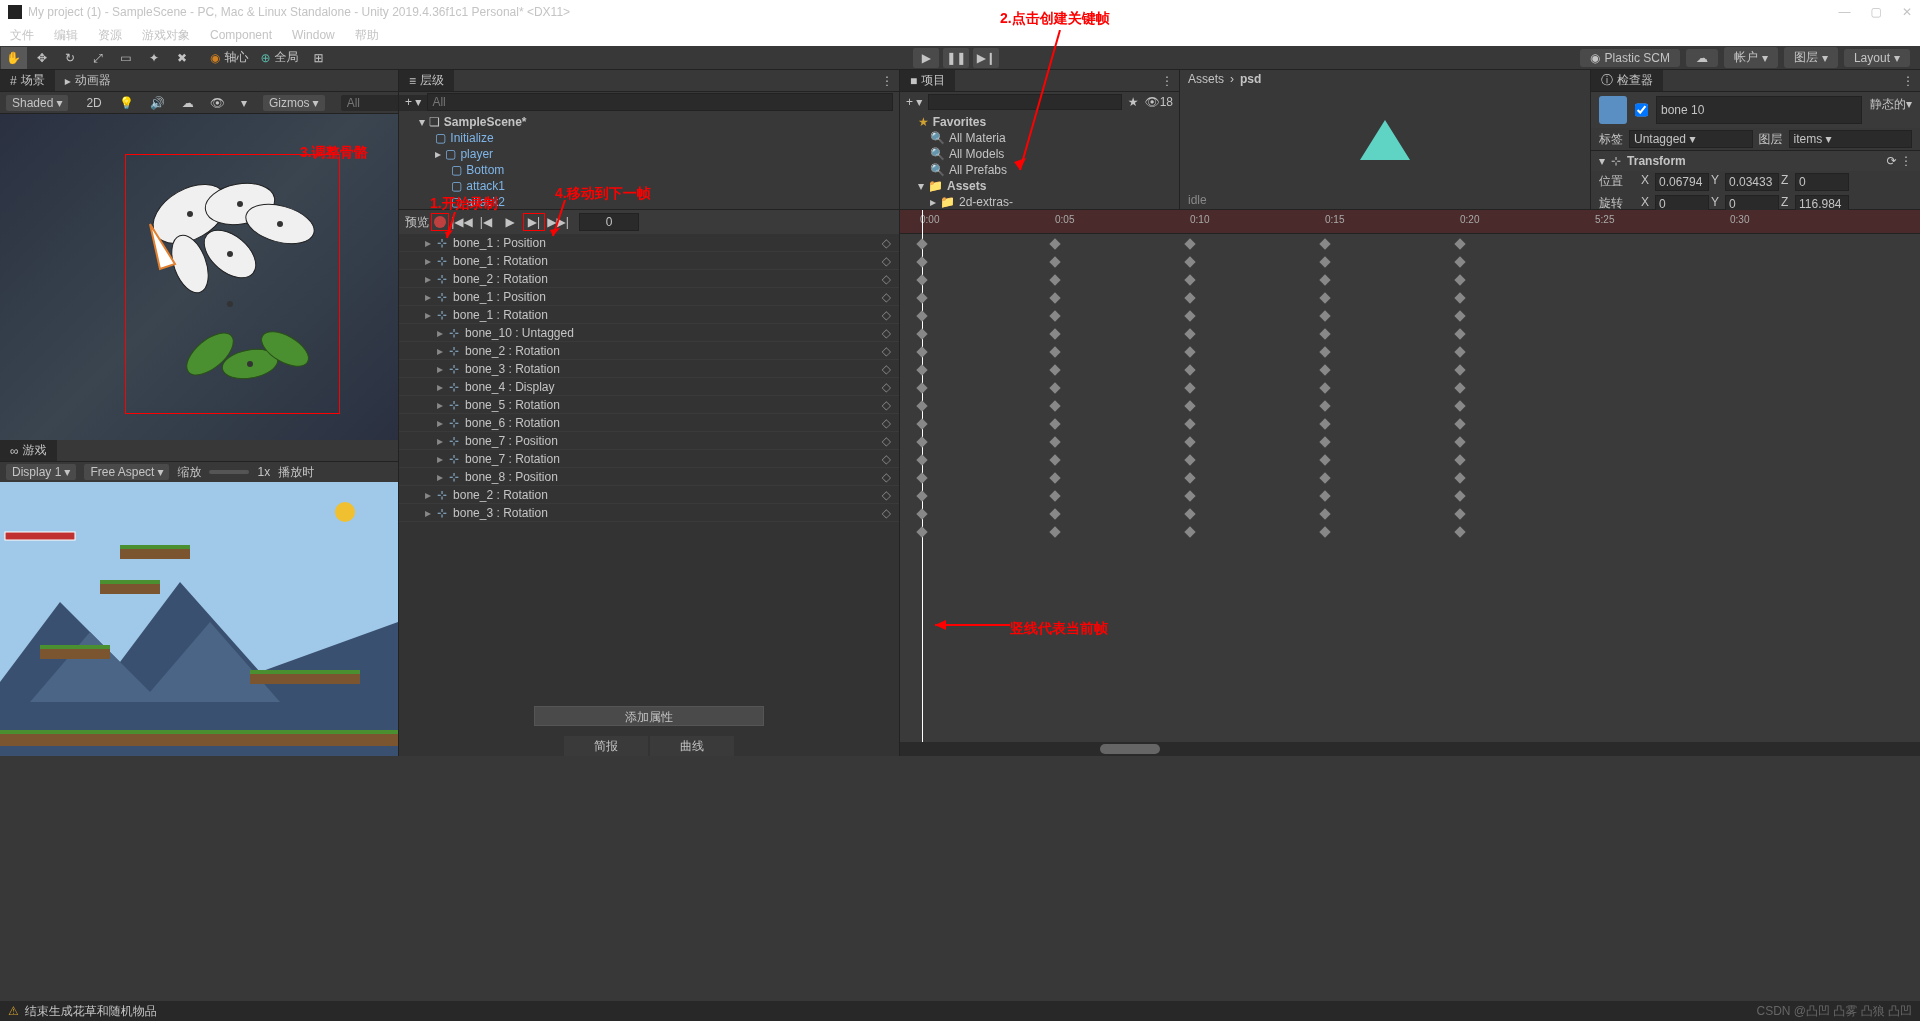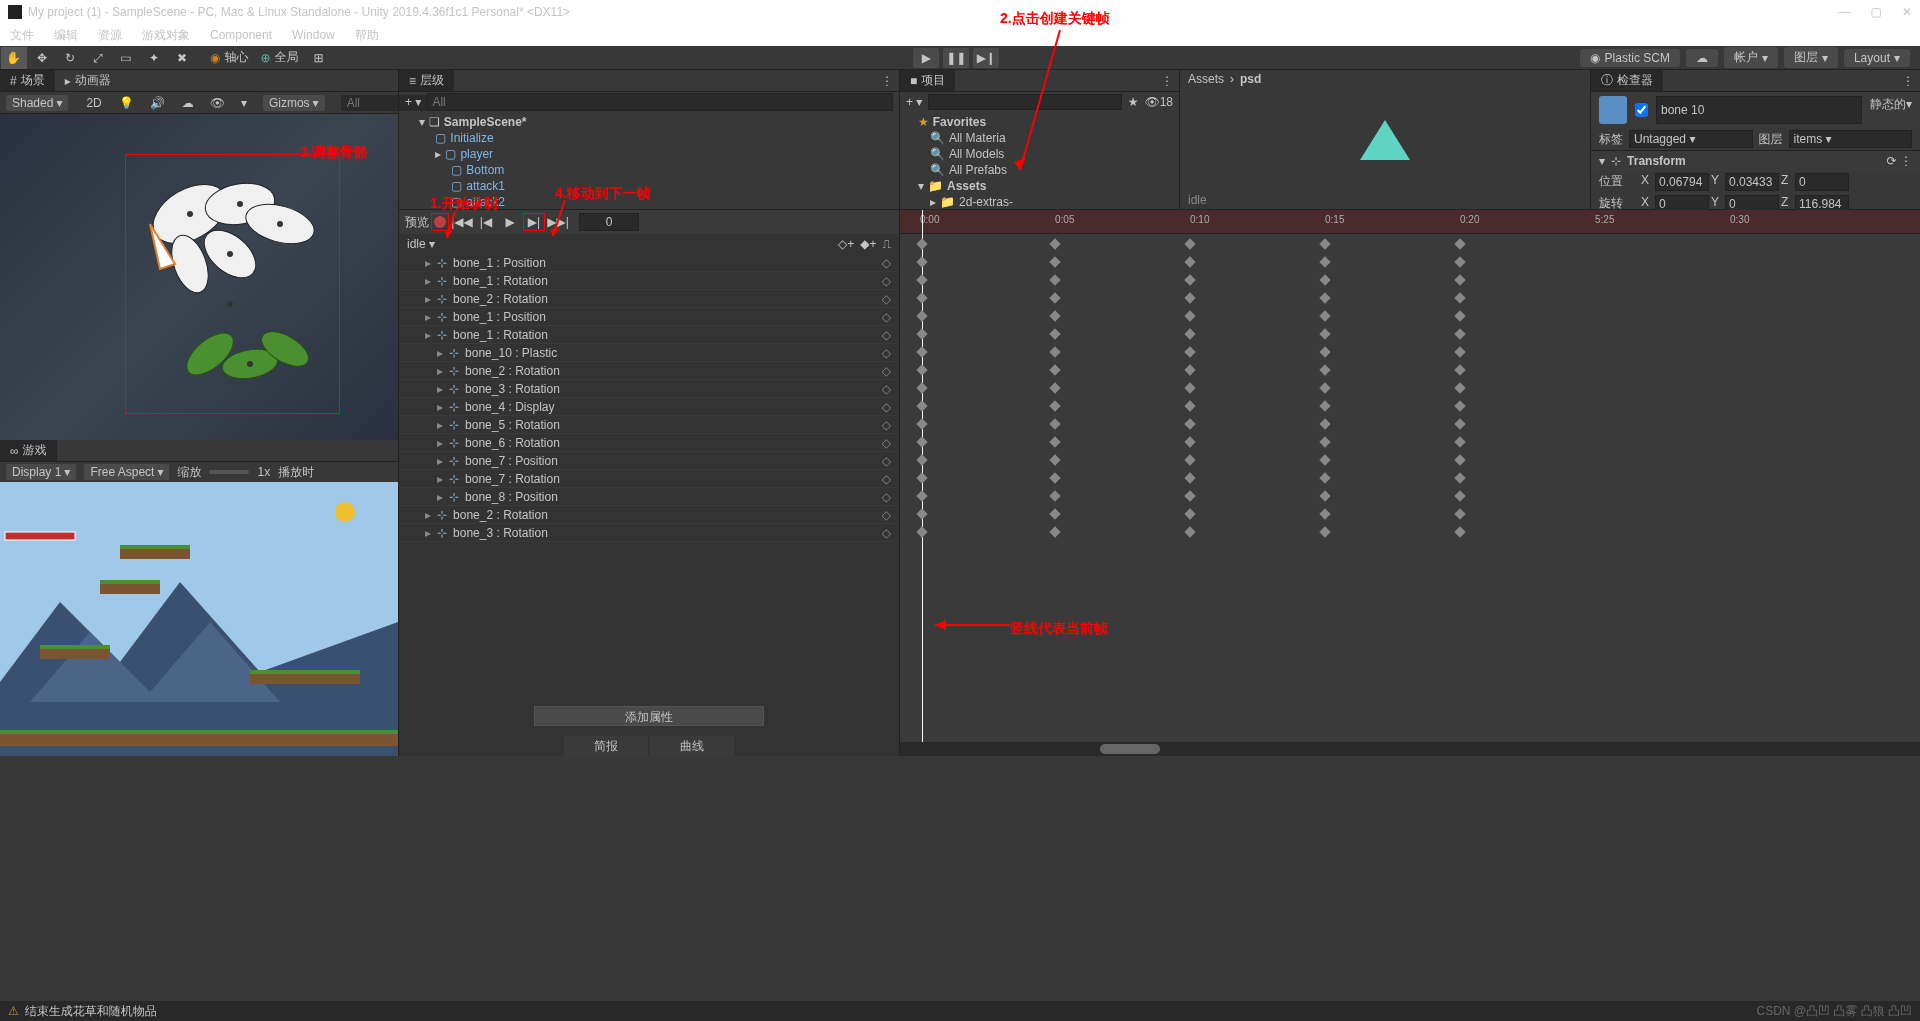--- a/index.html
+++ b/index.html
@@ -310,28 +310,20 @@
         <div class="redsq">
             <div style="width:12px;height:12px;border-radius:50%;background:#c04040"></div>
           </div>
         <div class="actrl">|◀◀</div>
         <div class="actrl">|◀</div>
         <div class="actrl">▶</div>
         <div class="actrl redsq">▶|</div>
         <div class="actrl">▶▶|</div>
         <input class="frame-in" value="0" style="">
       </div>
-      <div class="anim-clip">
-        <span><span>idle</span> ▾</span>
-        <div style="margin-left:auto;display:flex;gap:6px">
-          <span>◇+</span>
-          <span>◆+</span>
-          <span>⎍</span>
-        </div>
-      </div>
       <div class="prop-scroll" id="proplist">
           <div class="prow" style="padding-left: 26px;">
             <span class="tri">▸</span>
             <span style="color:#8fb8d8">⊹</span>
             <span>bone_1 : Position</span>
             <span style="margin-left:auto;margin-right:8px;color:#888">◇</span>
           </div>
           <div class="prow" style="padding-left: 26px;">
             <span class="tri">▸</span>
             <span style="color:#8fb8d8">⊹</span>
@@ -352,21 +344,21 @@
           </div>
           <div class="prow" style="padding-left: 26px;">
             <span class="tri">▸</span>
             <span style="color:#8fb8d8">⊹</span>
             <span>bone_1 : Rotation</span>
             <span style="margin-left:auto;margin-right:8px;color:#888">◇</span>
           </div>
           <div class="prow" style="padding-left: 38px;">
             <span class="tri">▸</span>
             <span style="color:#8fb8d8">⊹</span>
-            <span>bone_10 : Plastic</span>
+            <span>bone_10 : Untagged</span>
             <span style="margin-left:auto;margin-right:8px;color:#888">◇</span>
           </div>
           <div class="prow" style="padding-left: 38px;">
             <span class="tri">▸</span>
             <span style="color:#8fb8d8">⊹</span>
             <span>bone_2 : Rotation</span>
             <span style="margin-left:auto;margin-right:8px;color:#888">◇</span>
           </div>
           <div class="prow" style="padding-left: 38px;">
             <span class="tri">▸</span>

